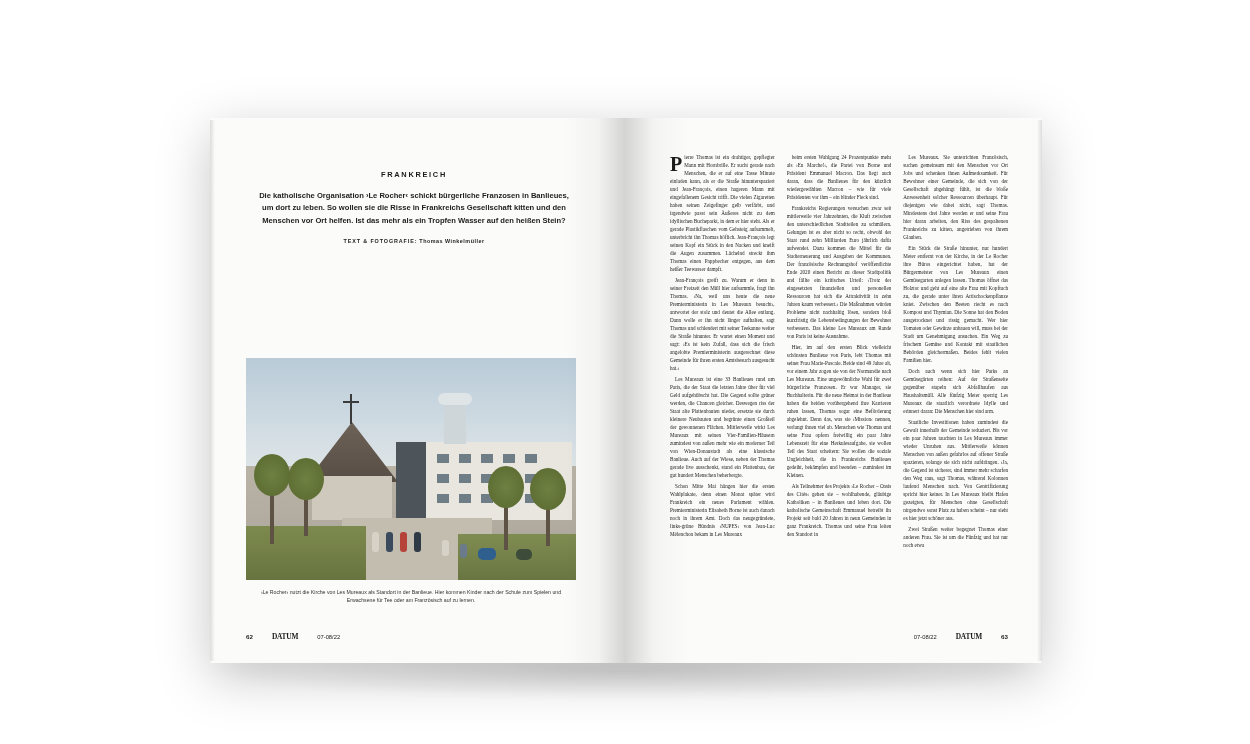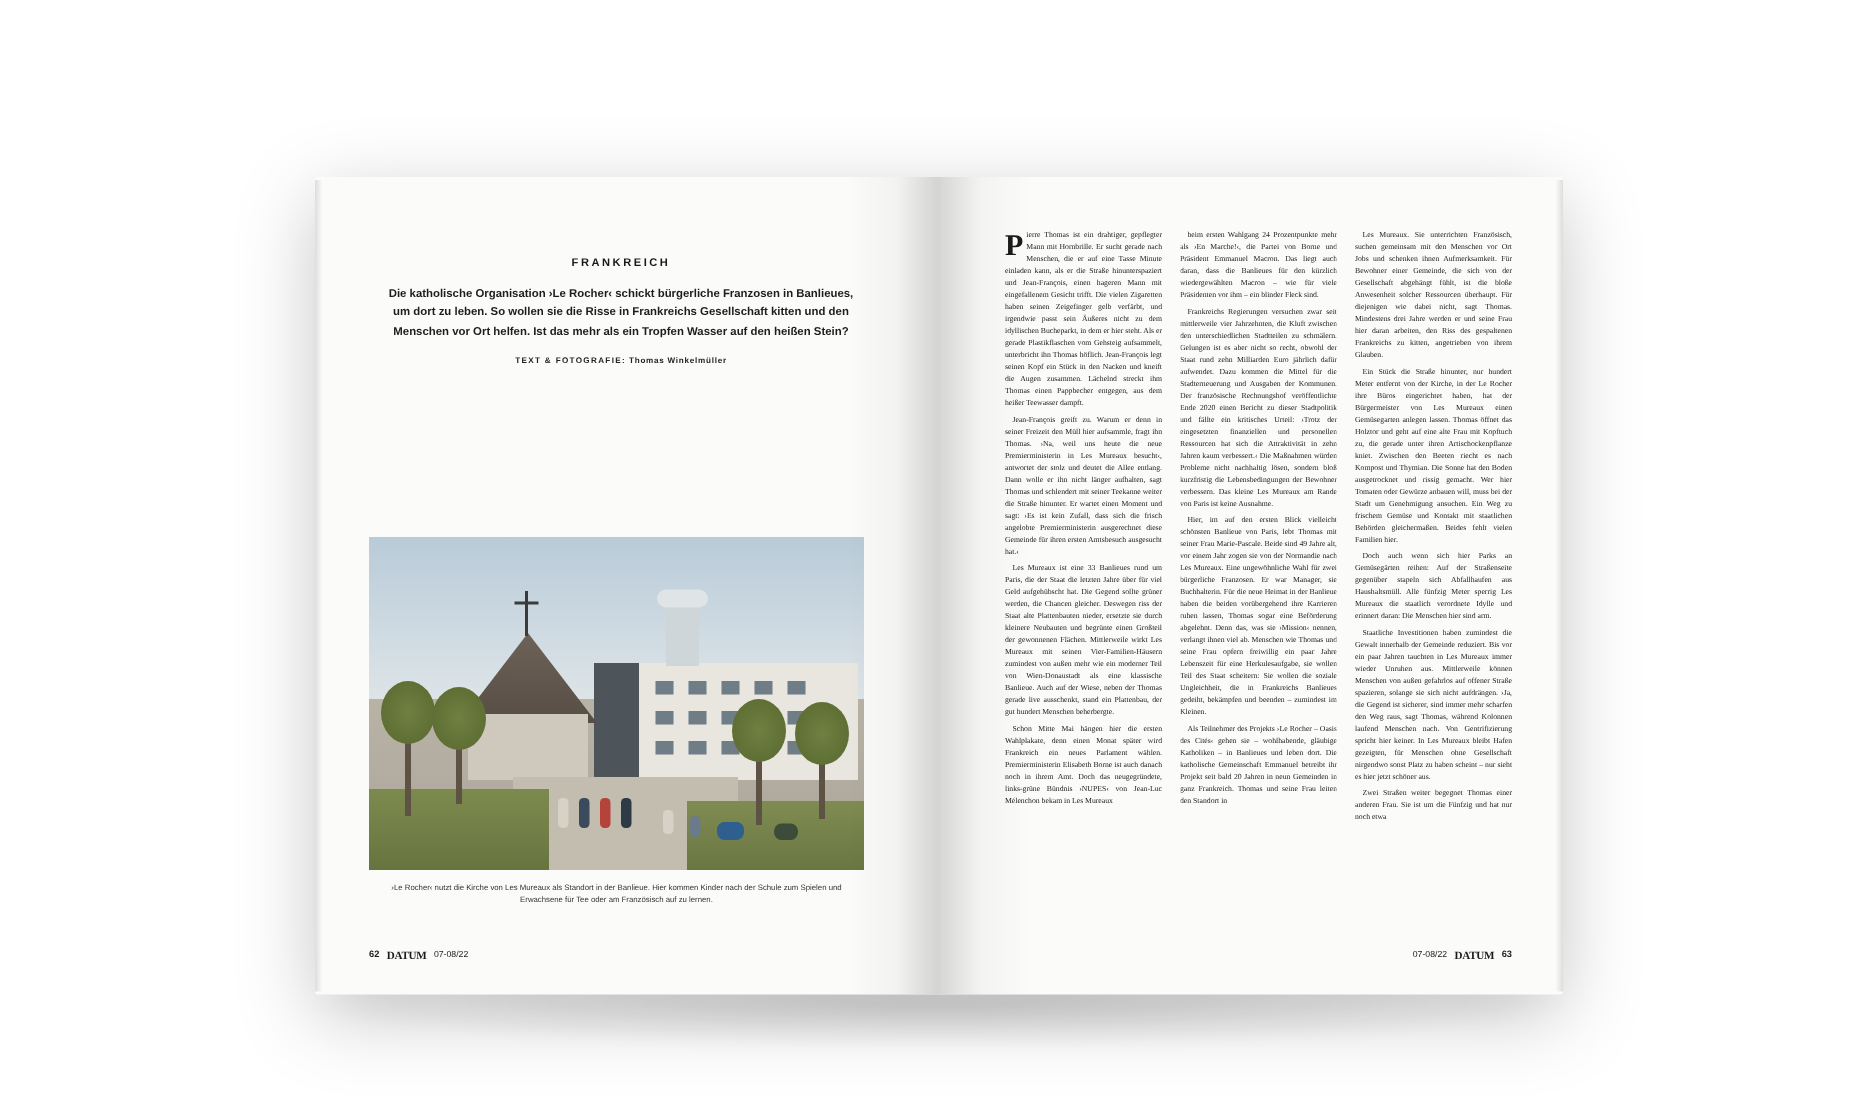--- a/index.html
+++ b/index.html
@@ -186,21 +186,21 @@
 
   
   .folio {
     position: absolute;
     bottom: 22px;
     font-family: "Liberation Sans", sans-serif;
     font-size: 6.2px;
     color: #1a1a1a;
     display: flex;
     align-items: center;
-    gap: 5px;
+    gap: 19px;
   }
   .folio.left  { left: 36px; }
   .folio.right { right: 34px; }
   .folio .num { font-weight: 700; }
   .folio .brand {
     font-family: "Liberation Serif", serif;
     font-weight: 700;
     font-size: 7.4px;
     letter-spacing: -0.2px;
   }

